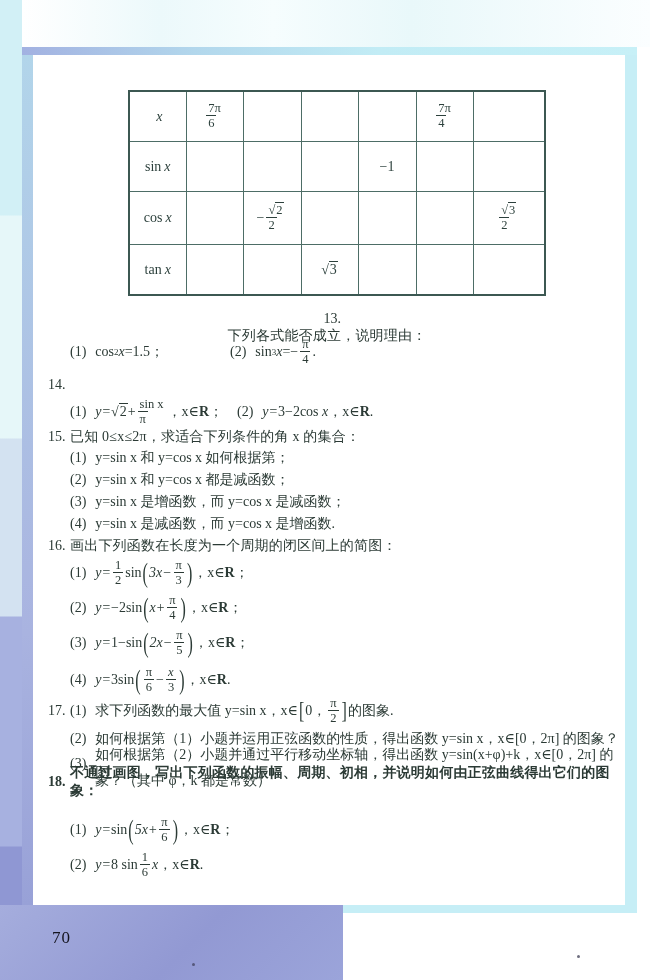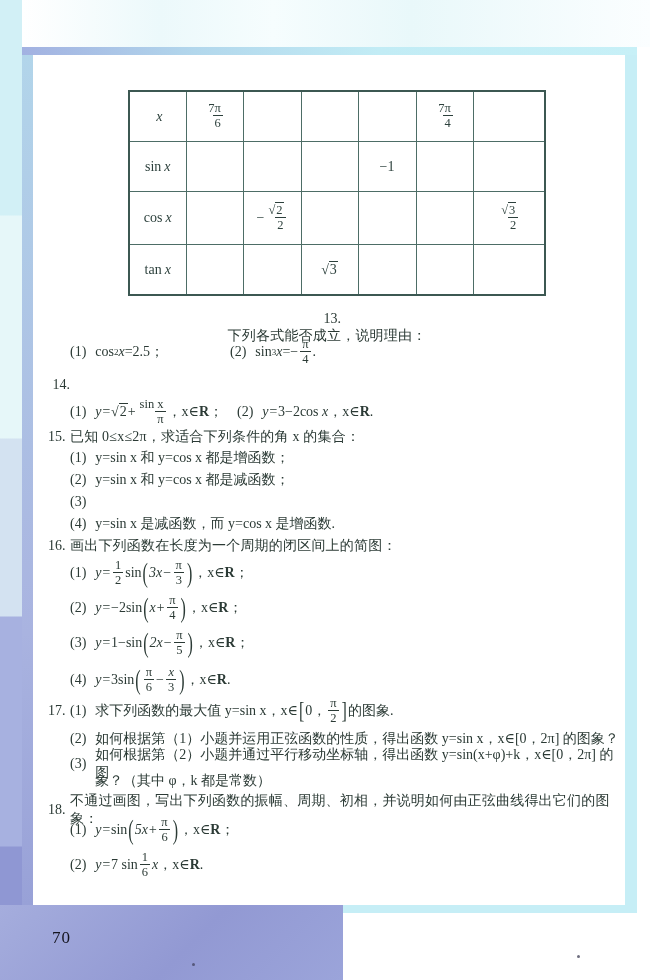--- a/index.html
+++ b/index.html
@@ -35,21 +35,21 @@
   
   .ttable { border-collapse:collapse; table-layout:fixed; position:absolute; left:95px; top:35px;
     border:2px solid #3c5852; }
   .ttable td { border:1px solid #4d6d66; text-align:center; vertical-align:middle;
     font-size:14px; color:#2c403c; padding:0; }
   .ttable tr.r1 td { height:49px; } .ttable tr.r2 td { height:49px; }
   .ttable tr.r3 td { height:52px; } .ttable tr.r4 td { height:49px;margin-left:8px; }
   .fn { font-style:normal; } .v { font-style:italic; margin-left:3px; }
 
   
-  .fr { display:inline-flex; flex-direction:column; align-items:flex-end;
+  .fr { display:inline-flex; flex-direction:column; align-items:flex-start;
     font-size:12.5px; line-height:1.12; vertical-align:middle; margin:0 2px; position:relative; top:-1px; }
   .fr .fd { border-top:1px solid currentColor; padding:0 2px; }
   .fr .fnm { padding:0 2px; }
   .sq { white-space:nowrap; }
   .sq .sgn { font-style:normal; }
   .sq .rd { border-top:1px solid currentColor; padding:0 1px; }
   .bp { display:inline-block; transform:scaleY(1.7); font-size:16px; font-weight:400; margin:0 1px; }
   .bk { display:inline-block; transform:scaleY(1.45); font-size:16px; margin:0 1px; }
   .sup { font-size:9px; vertical-align:6px; }
   .m { font-style:italic; }
@@ -148,37 +148,37 @@
   <div class="line" style="top:256px; height:22px;flex-direction:column;">
     <span class="pno">13.</span>
     <span class="title-text">下列各式能否成立，说明理由：</span>
   </div>
   <div class="line ind" style="top:277px; height:40px;">
     <span class="i1 w160">
       <span class="tag">(1)</span>
       <span class="op">cos</span>
         <span class="sup">2</span>
         <span class="m">x</span>
-        <span>=2.5；</span>
+        <span>=1.5；</span>
     </span>
     <span class="i1">
       <span class="tag">(2)</span>
       <span class="op">sin</span>
         <span class="sup">3</span>
         <span class="m">x</span>
         <span>=−</span>
         <span class="fr">
           <span class="fnm">π</span>
           <span class="fd">4</span>
         </span>
         <span>.</span>
     </span>
   </div>
 
-  <div class="line" style="top:319px; height:22px;text-align:right;">
+  <div class="line" style="top:319px; height:22px;">
     <span class="pno">14.</span>
   </div>
   <div class="line ind" style="top:337px; height:40px;">
     <span class="i1 w167">
       <span class="tag">(1)</span>
       <span class="m">y=</span>
         <span class="sq"><span class="sgn">√</span><span class="rd">2</span></span>
         <span>+</span>
         <span class="fr">
           <span class="fnm">sin x</span>
@@ -193,28 +193,29 @@
       <span class="m">y=</span><span class="op">3−2cos</span>&nbsp;<span class="m">x</span><span>，x∈</span><span class="R">R</span><span>.</span>
     </span>
   </div>
 
   <div class="line" style="top:371px; height:22px;">
     <span class="pno">15.</span>
     <span class="title-text">已知 0≤x≤2π，求适合下列条件的角 x 的集合：</span>
   </div>
   <div class="line ind" style="top:392px; height:22px;">
     <span class="tag">(1)</span>
-      <span>y=sin x 和 y=cos x 都是增函数；</span>
+      <span>y=sin x 和 y=cos x 如何根据第；</span>
   </div>
   <div class="line ind" style="top:414px; height:22px;">
     <span class="tag">(2)</span>
       <span>y=sin x 和 y=cos x 都是减函数；</span>
   </div>
   <div class="line ind" style="top:436px; height:22px;">
     <span class="tag">(3)</span>
+      <span>y=sin x 是增函数，而 y=cos x 是减函数；</span>
   </div>
   <div class="line ind" style="top:458px; height:22px;">
     <span class="tag">(4)</span>
       <span>y=sin x 是减函数，而 y=cos x 是增函数.</span>
   </div>
 
   <div class="line" style="top:480px; height:22px;">
     <span class="pno">16.</span>
     <span class="title-text">画出下列函数在长度为一个周期的闭区间上的简图：</span>
   </div>
@@ -315,21 +316,21 @@
       <span>如何根据第（1）小题并运用正弦函数的性质，得出函数 y=sin x，x∈[0，2π] 的图象？</span>
   </div>
   <div class="line ind" style="top:698px; height:22px;">
     <span class="tag">(3)</span>
       <span>如何根据第（2）小题并通过平行移动坐标轴，得出函数 y=sin(x+φ)+k，x∈[0，2π] 的图</span>
   </div>
   <div class="line ind2" style="top:715px; height:22px;">
     <span>象？（其中 φ，k 都是常数）</span>
   </div>
 
-  <div class="line" style="top:744px; height:22px;">
+  <div class="line" style="top:716px; height:22px;font-weight:bold;">
     <span class="pno">18.</span>
     <span class="title-text">不通过画图，写出下列函数的振幅、周期、初相，并说明如何由正弦曲线得出它们的图象：</span>
   </div>
   <div class="line ind" style="top:755px; height:40px;">
     <span class="tag">(1)</span>
     <span class="fx">
         <span class="m">y=</span>
         <span class="op">sin</span>
         <span class="bp">(</span>
         <span class="m">5x+</span>
@@ -340,21 +341,21 @@
         <span class="bp">)</span>
         <span>，x∈</span>
         <span class="R">R</span>
         <span>；</span>
       </span>
   </div>
   <div class="line ind" style="top:790px; height:40px;">
     <span class="tag">(2)</span>
     <span class="fx">
         <span class="m">y=</span>
-        <span class="op">7 sin</span>
+        <span class="op">8 sin</span>
         <span class="fr">
           <span class="fnm">1</span>
           <span class="fd">6</span>
         </span>
         <span class="m">x</span>
         <span>，x∈</span>
         <span class="R">R</span>
         <span>.</span>
       </span>
   </div>

